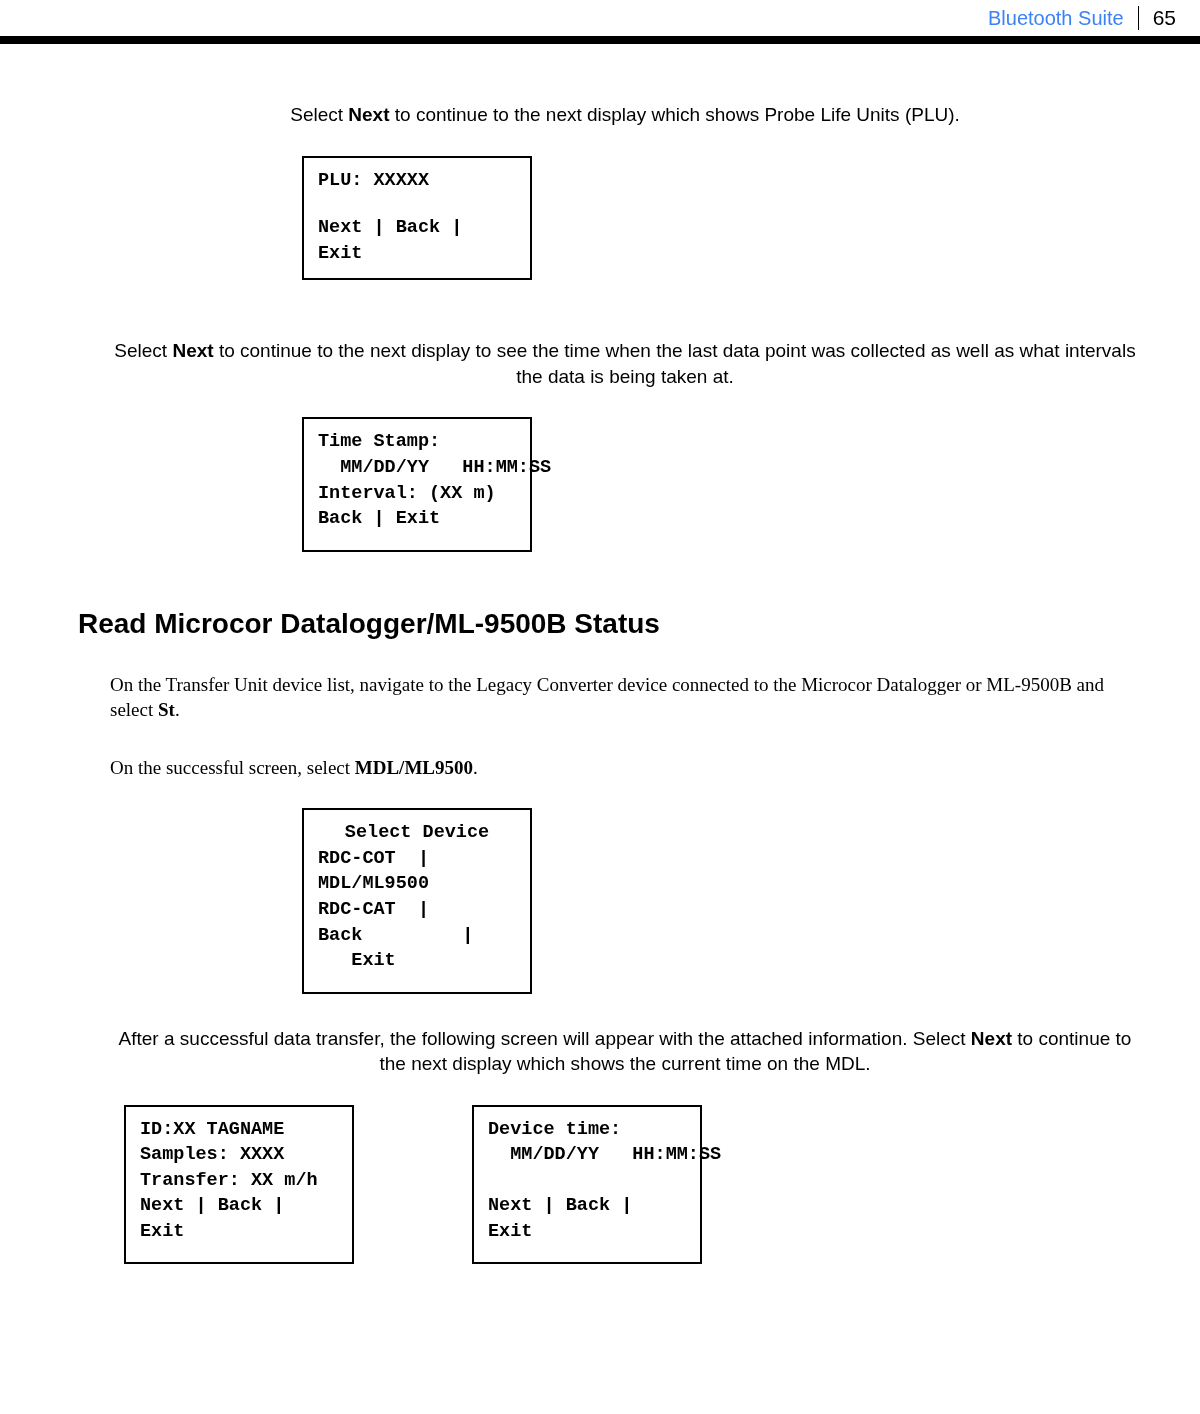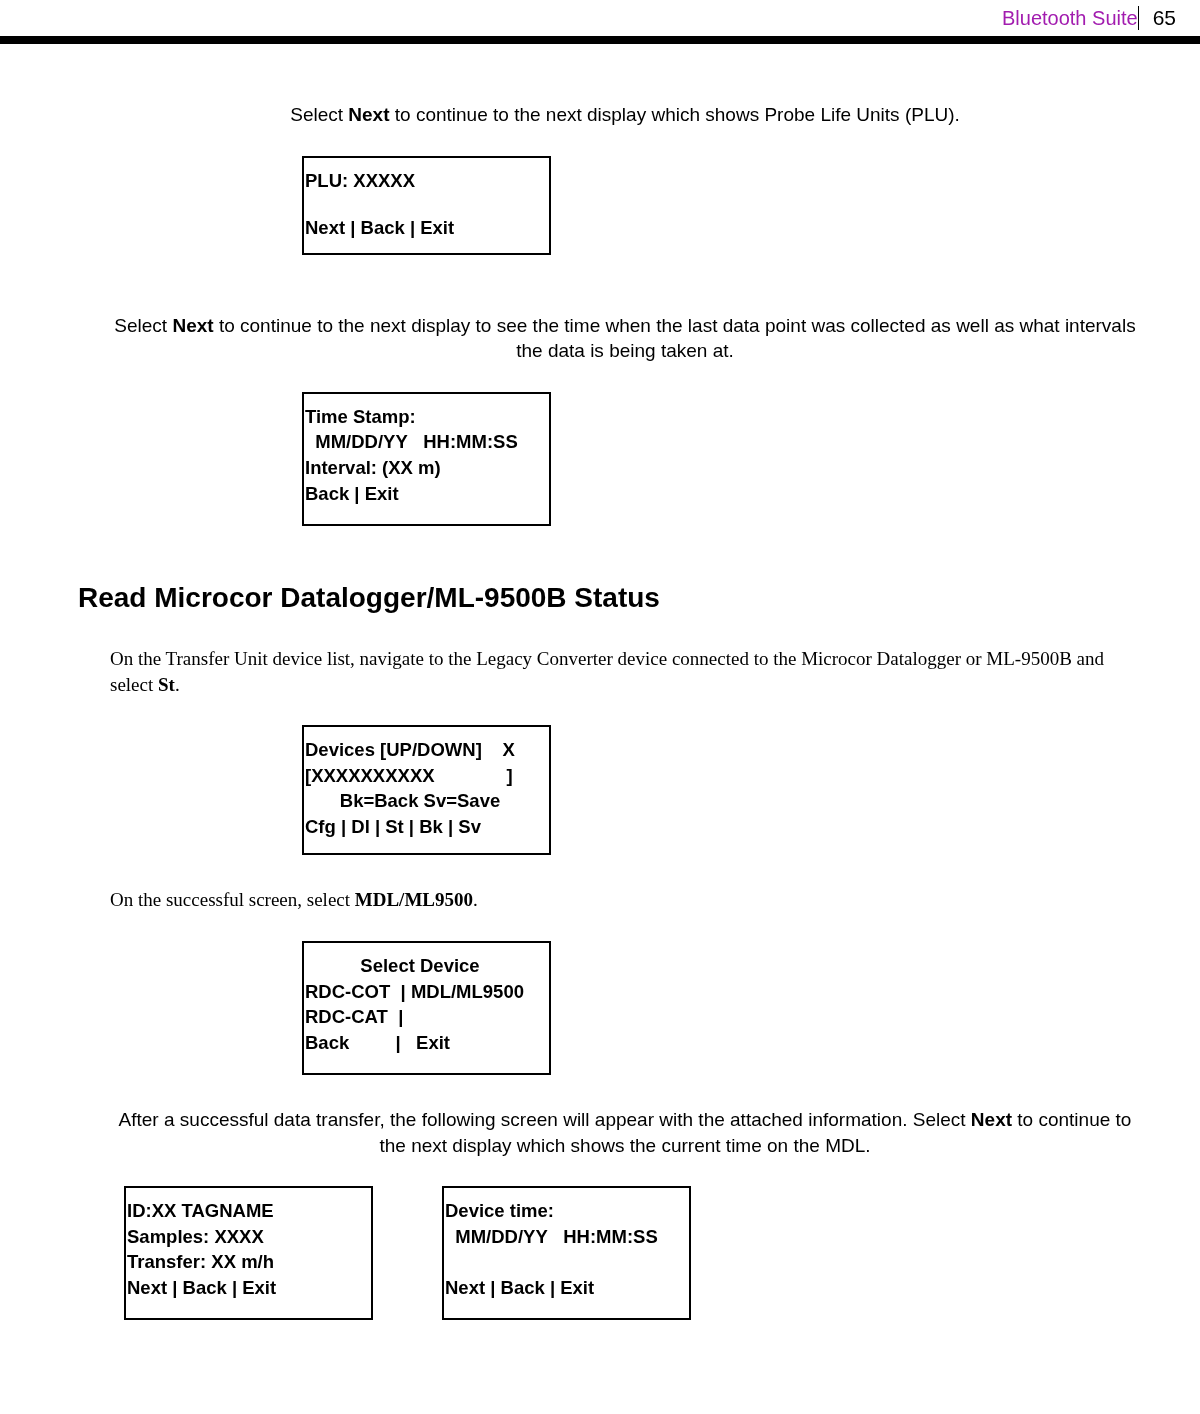--- a/index.html
+++ b/index.html
@@ -14,22 +14,23 @@
   .page {
     padding: 0;
   }
   .header {
     display: flex;
     justify-content: flex-end;
     align-items: center;
     padding: 6px 24px 6px 0;
   }
   .header-title {
-    color: #a21caf;
+    color: #3b82f6;
     font-size: 20px;
+    margin-right: 14px;
   }
   .divider-v {
     width: 1px;
     height: 24px;
     background: #000;
     margin-right: 14px;
   }
   .page-num {
     font-size: 21px;
     text-align: right;
@@ -58,31 +59,32 @@
     margin-top: 32px;
     margin-bottom: 28px;
     line-height: 1.35;
     font-family: Liberation Serif, serif;
   }
   .bold {
     font-weight: bold;
   }
   .screen-box {
     border: 2px solid #000;
-    padding: 10px 14px 12px 1px;
+    padding: 10px 14px 12px 14px;
     font-weight: bold;
     font-size: 18.5px;
     line-height: 1.38;
     margin-left: 242px;
-    width: 249px;
+    width: 230px;
     box-sizing: border-box;
+    font-family: Liberation Mono, monospace;
   }
   .screen-box-row {
     display: flex;
-    gap: 69px;
+    gap: 118px;
     padding-left: 64px;
   }
   .screen-box-row .screen-box {
     margin-left: 0;
   }
   .section-heading {
     font-weight: bold;
     font-size: 28px;
     margin-top: 56px;
     margin-bottom: 20px;
@@ -135,26 +137,20 @@
     </div>
 
     <h2 class="section-heading">Read Microcor Datalogger/ML-9500B Status</h2>
 
     <div class="indent">
       <p class="para2">
         <span>On the Transfer Unit device list, navigate to the Legacy Converter device connected to the Microcor Datalogger or ML-9500B and select </span><span class="bold">St</span><span>.</span>
       </p>
     </div>
 
-    <div class="screen-box" style="padding-bottom:14px;">
-      <div>Devices [UP/DOWN]&nbsp;&nbsp;&nbsp;&nbsp;X</div>
-      <div>[XXXXXXXXXX&nbsp;&nbsp;&nbsp;&nbsp;&nbsp;&nbsp;&nbsp;&nbsp;&nbsp;&nbsp;&nbsp;&nbsp;&nbsp;&nbsp;]</div>
-      <div class="center">Bk=Back  Sv=Save</div>
-      <div>Cfg  |  Dl  |  St  |  Bk  |  Sv</div>
-    </div>
 
     <div class="indent">
       <p class="para2">
         <span>On the successful screen, select </span><span class="bold">MDL/ML9500</span><span>.</span>
       </p>
     </div>
 
     <div class="screen-box" style="padding-bottom:18px;">
       <div class="center">Select Device</div>
       <div>RDC-COT&nbsp;&nbsp;| MDL/ML9500</div>

